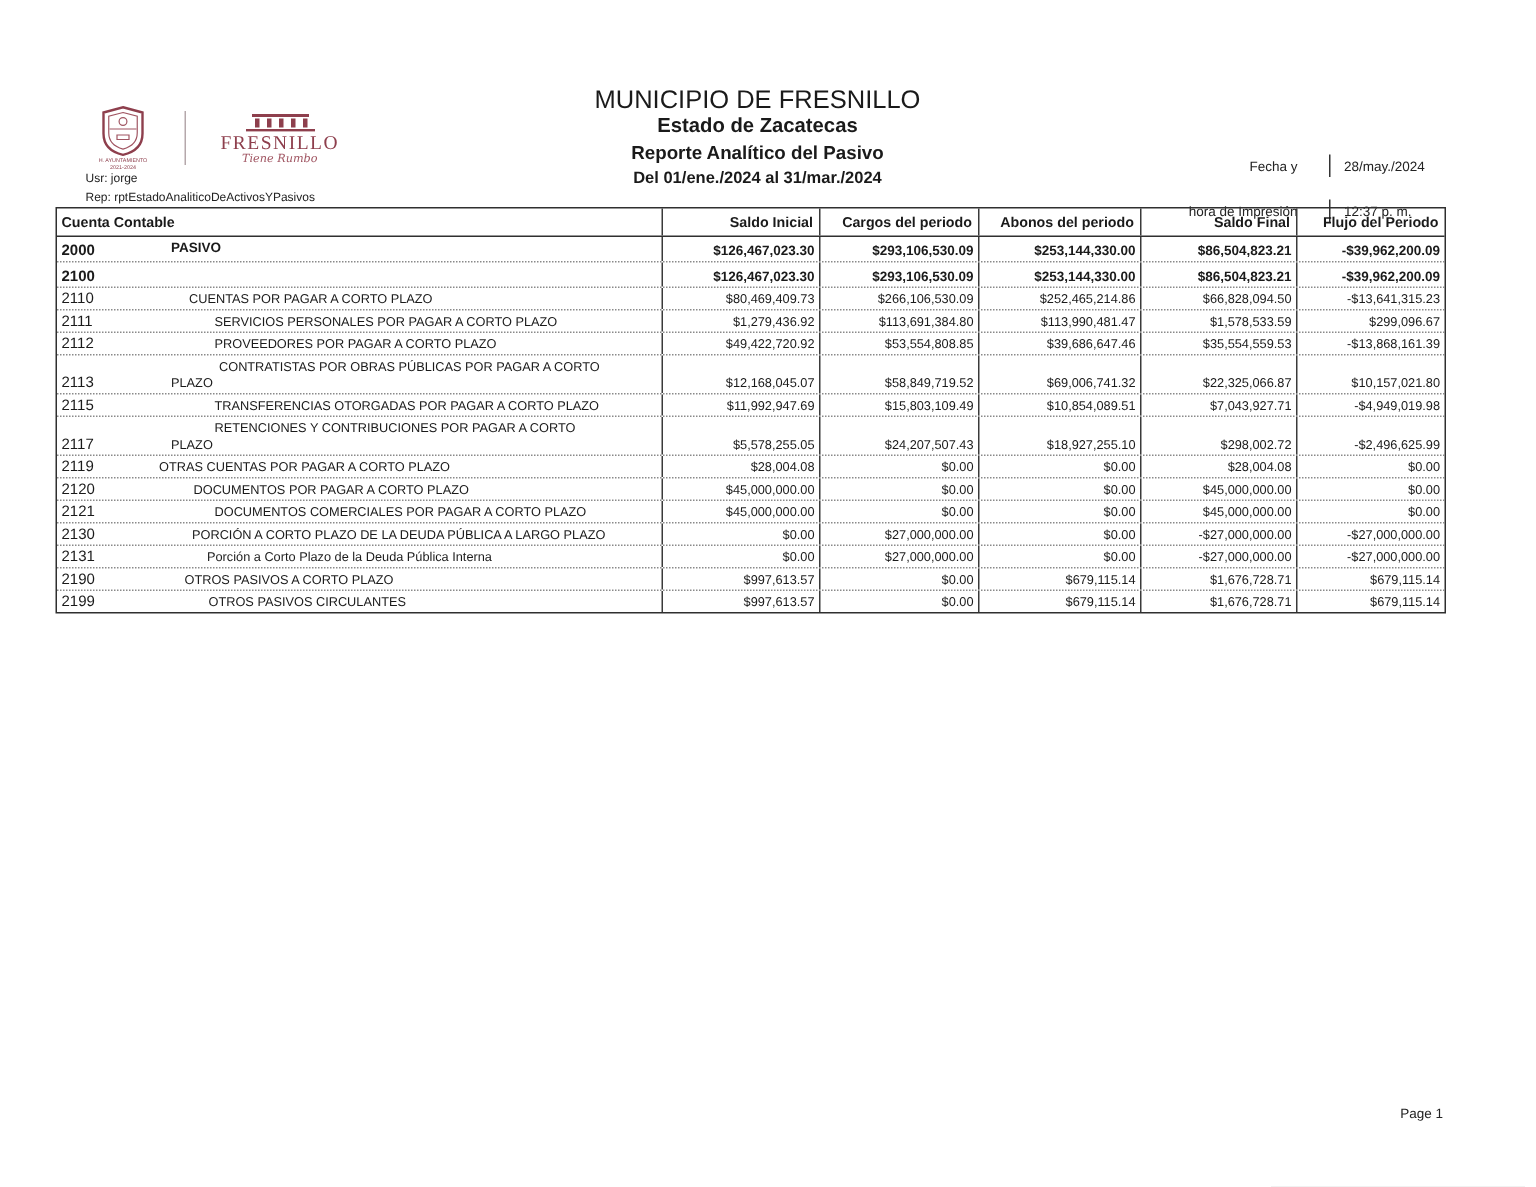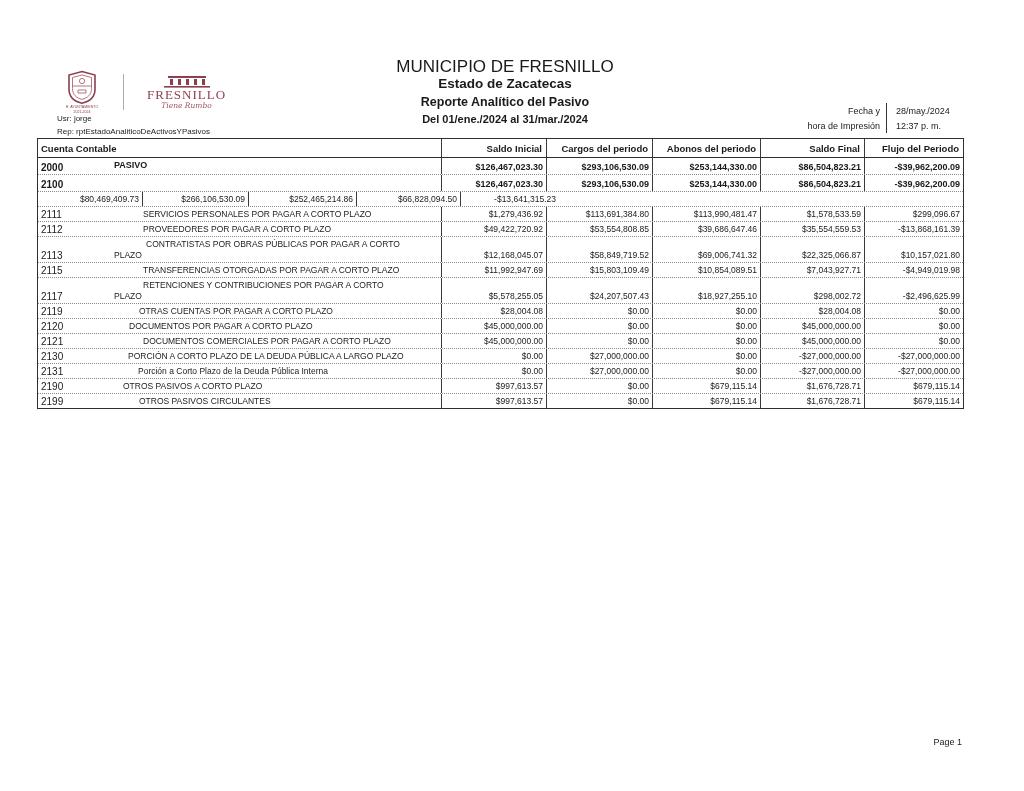--- a/index.html
+++ b/index.html
@@ -12,21 +12,21 @@
   .logo-divider{width:1px;height:36px;background:#b5a8ab;}
   .fresnillo-wrap{display:flex;flex-direction:column;align-items:center;}
   .fresnillo-name{font-family:"Liberation Serif", serif;font-size:13px;letter-spacing:1px;color:#8e3f4d;line-height:13px;}
   .fresnillo-tag{font-family:"DejaVu Serif", serif;font-style:italic;font-size:7.5px;color:#a05562;line-height:9px;}
   .user-info{position:absolute;left:57px;top:112px;font-size:8px;line-height:13px;color:#222;}
   .title-block{position:absolute;left:0;top:57px;width:1010px;text-align:center;}
   .t1{font-size:17px;font-weight:normal;line-height:19px;}
   .t2{font-size:13.5px;font-weight:bold;line-height:15px;}
   .t3{font-size:12.5px;font-weight:bold;line-height:14px;margin-top:4px;}
   .t4{font-size:11px;font-weight:bold;line-height:13px;margin-top:4px;}
-  .fecha-block{position:absolute;top:103px;right:54px;display:grid;grid-template-columns:auto auto;font-size:9px;color:#222;}
+  .fecha-block{position:absolute;top:103px;right:54px;display:grid;grid-template-columns:auto auto;font-size:9px;color:#222;gap:15px;}
   .fecha-block .lbl{text-align:right;padding:2.5px 6px 2.5px 0;}
   .fecha-block .val{border-left:1px solid #333;padding:2.5px 0 2.5px 9px;min-width:74px;}
   
   .report-table{position:absolute;left:37px;top:138px;width:925px;border:1.5px solid #2f2f2f;box-sizing:content-box;}
   .row{display:flex;align-items:stretch;}
   .cell{box-sizing:border-box;}
   .c0{flex:0 0 404px;}
   .c1{flex:0 0 105px;}
   .c2{flex:0 0 106px;}
   .c3{flex:0 0 108px;}
@@ -135,20 +135,26 @@
           <div class="cell acct c0">
             <span class="code">2100</span>
           </div>
           <div class="cell num c1">$126,467,023.30</div>
           <div class="cell num c2">$293,106,530.09</div>
           <div class="cell num c3">$253,144,330.00</div>
           <div class="cell num c4">$86,504,823.21</div>
           <div class="cell num c5">-$39,962,200.09</div>
         </div>
         <div class="row">
+          <div class="cell acct c0">
+            <span class="code">2110</span>
+            <div class="desc">
+              <span style="margin-left: 88px;">CUENTAS POR PAGAR A CORTO PLAZO</span>
+            </div>
+          </div>
           <div class="cell num c1">$80,469,409.73</div>
           <div class="cell num c2">$266,106,530.09</div>
           <div class="cell num c3">$252,465,214.86</div>
           <div class="cell num c4">$66,828,094.50</div>
           <div class="cell num c5">-$13,641,315.23</div>
         </div>
         <div class="row">
           <div class="cell acct c0">
             <span class="code">2111</span>
             <div class="desc">
@@ -212,21 +218,21 @@
           <div class="cell num c1">$5,578,255.05</div>
           <div class="cell num c2">$24,207,507.43</div>
           <div class="cell num c3">$18,927,255.10</div>
           <div class="cell num c4">$298,002.72</div>
           <div class="cell num c5">-$2,496,625.99</div>
         </div>
         <div class="row">
           <div class="cell acct c0">
             <span class="code">2119</span>
             <div class="desc">
-              <span style="margin-left: 101px;">OTRAS CUENTAS POR PAGAR A CORTO PLAZO</span>
+              <span style="margin-left: 68px;">OTRAS CUENTAS POR PAGAR A CORTO PLAZO</span>
             </div>
           </div>
           <div class="cell num c1">$28,004.08</div>
           <div class="cell num c2">$0.00</div>
           <div class="cell num c3">$0.00</div>
           <div class="cell num c4">$28,004.08</div>
           <div class="cell num c5">$0.00</div>
         </div>
         <div class="row">
           <div class="cell acct c0">

